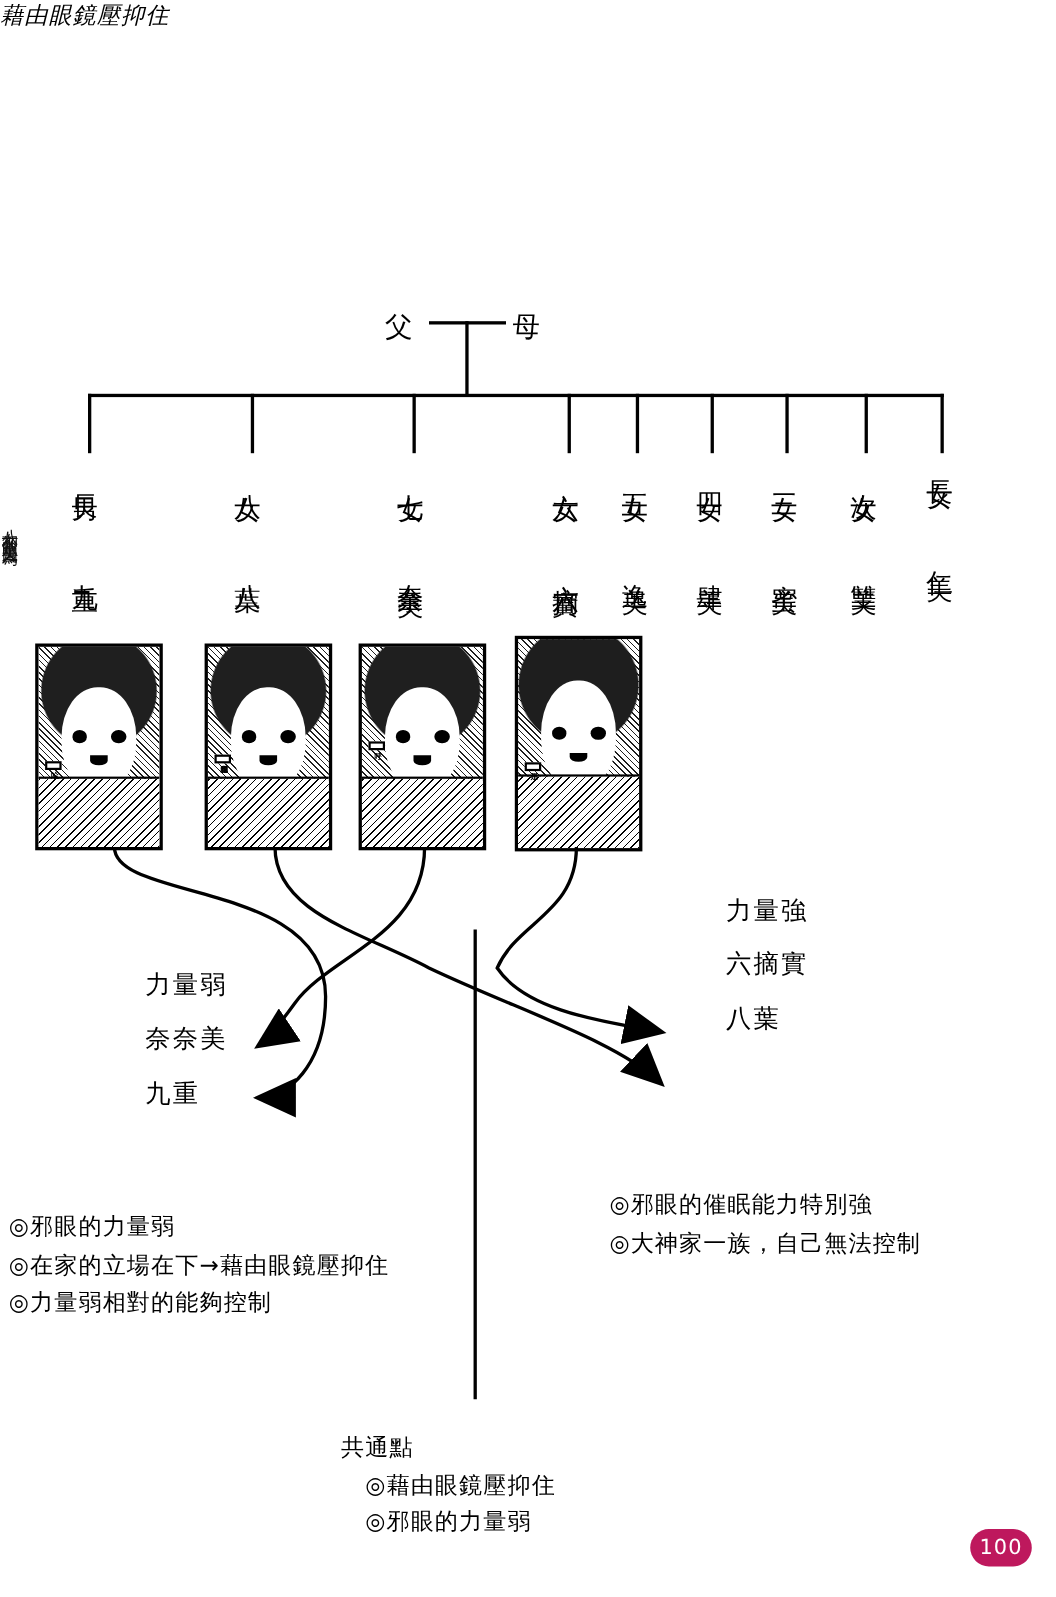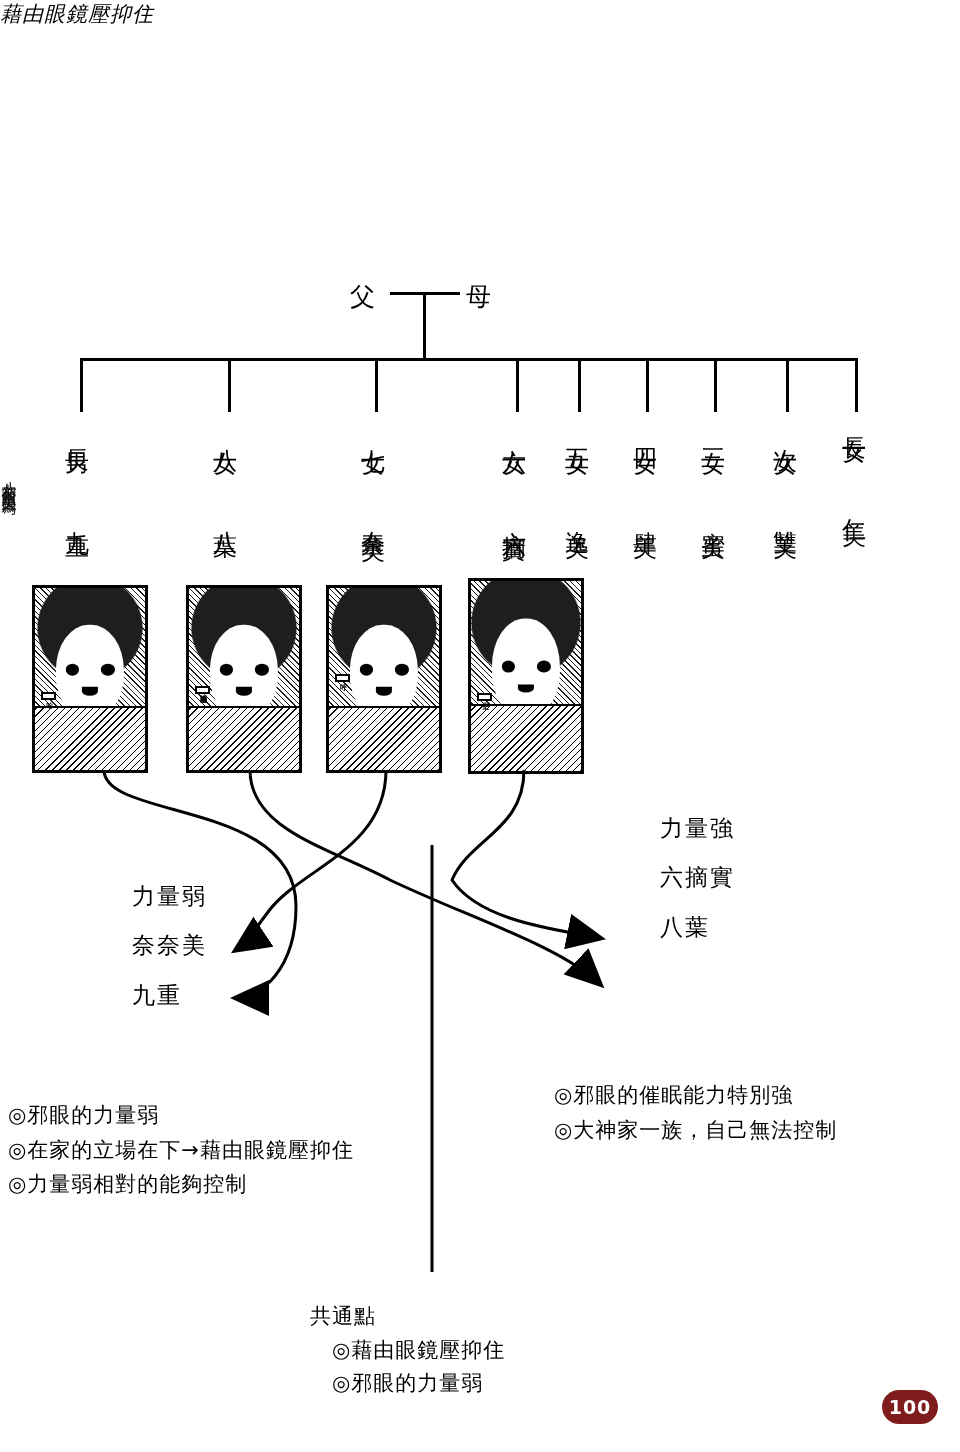--- a/index.html
+++ b/index.html
@@ -135,22 +135,22 @@
     position:absolute;left:310px;top:1288px;
     font-size:21px;line-height:1.6;letter-spacing:1px;margin-top:12px;
   }
   #common .hdr{margin-left:0px;}
   #common .li{margin-left:22px;}
 
   
   #pagenum{
     position:absolute;right:22px;bottom:28px;
     width:56px;height:34px;border-radius:17px;
-    background:#7f1d1d;color:#fff;
-    font-size:19px;font-weight:bold;
+    background:#be185d;color:#fff;
+    font-size:19px;font-weight:normal;
     display:flex;align-items:center;justify-content:center;
     letter-spacing:1px;
     margin-left:35px;
   }
 </style>
 </head>
 <body>
 
 <div class="page">
 

